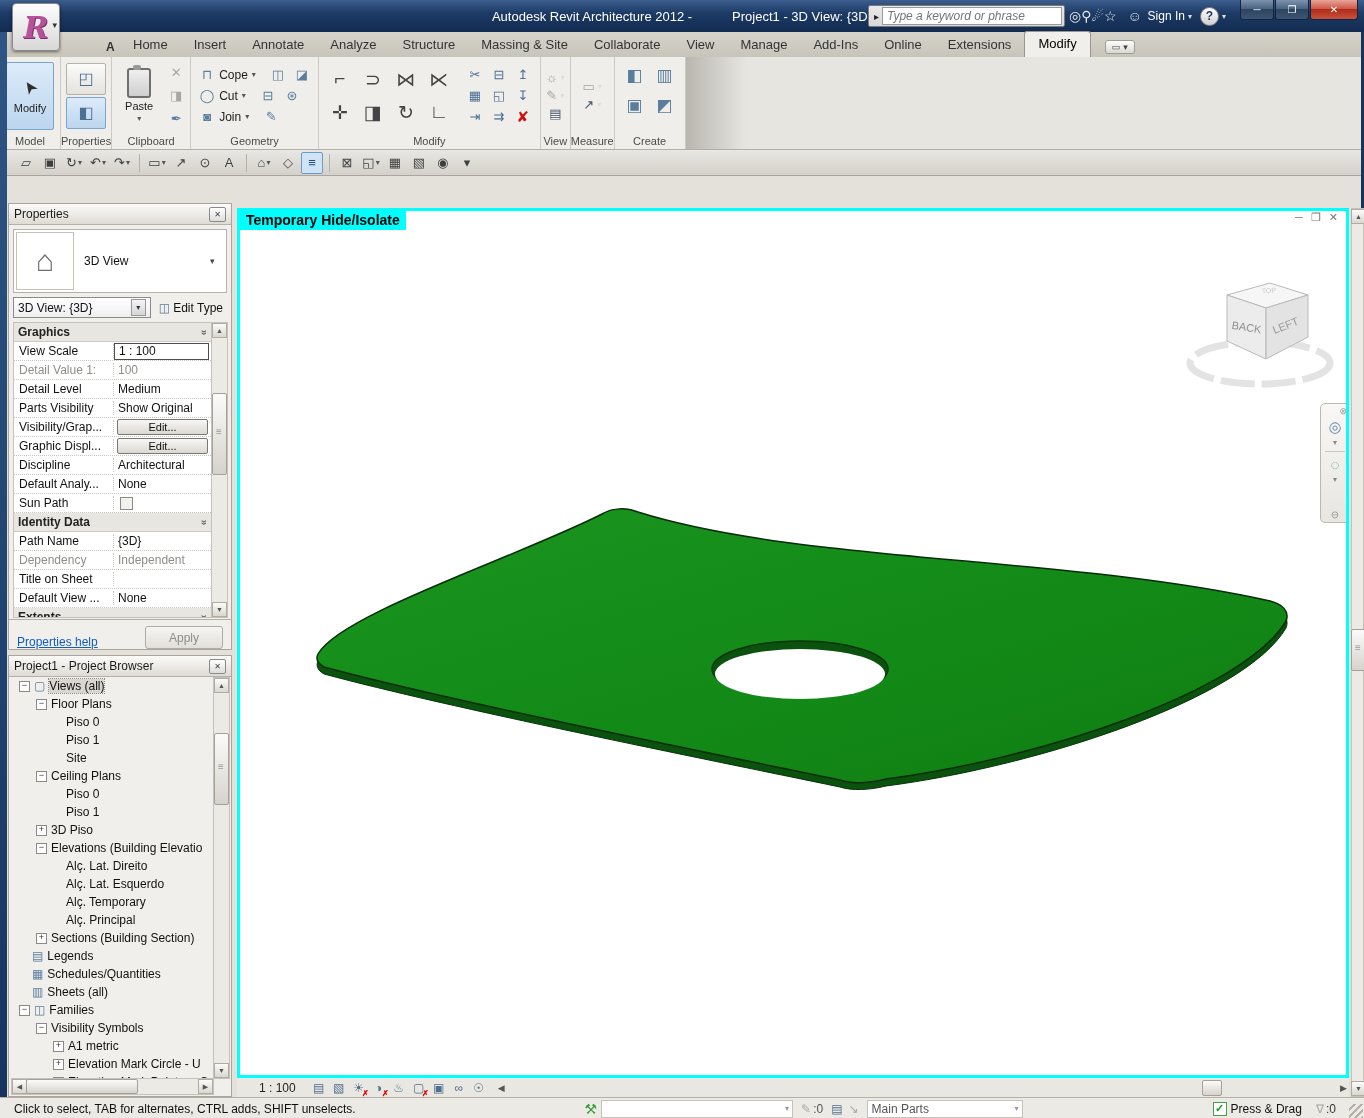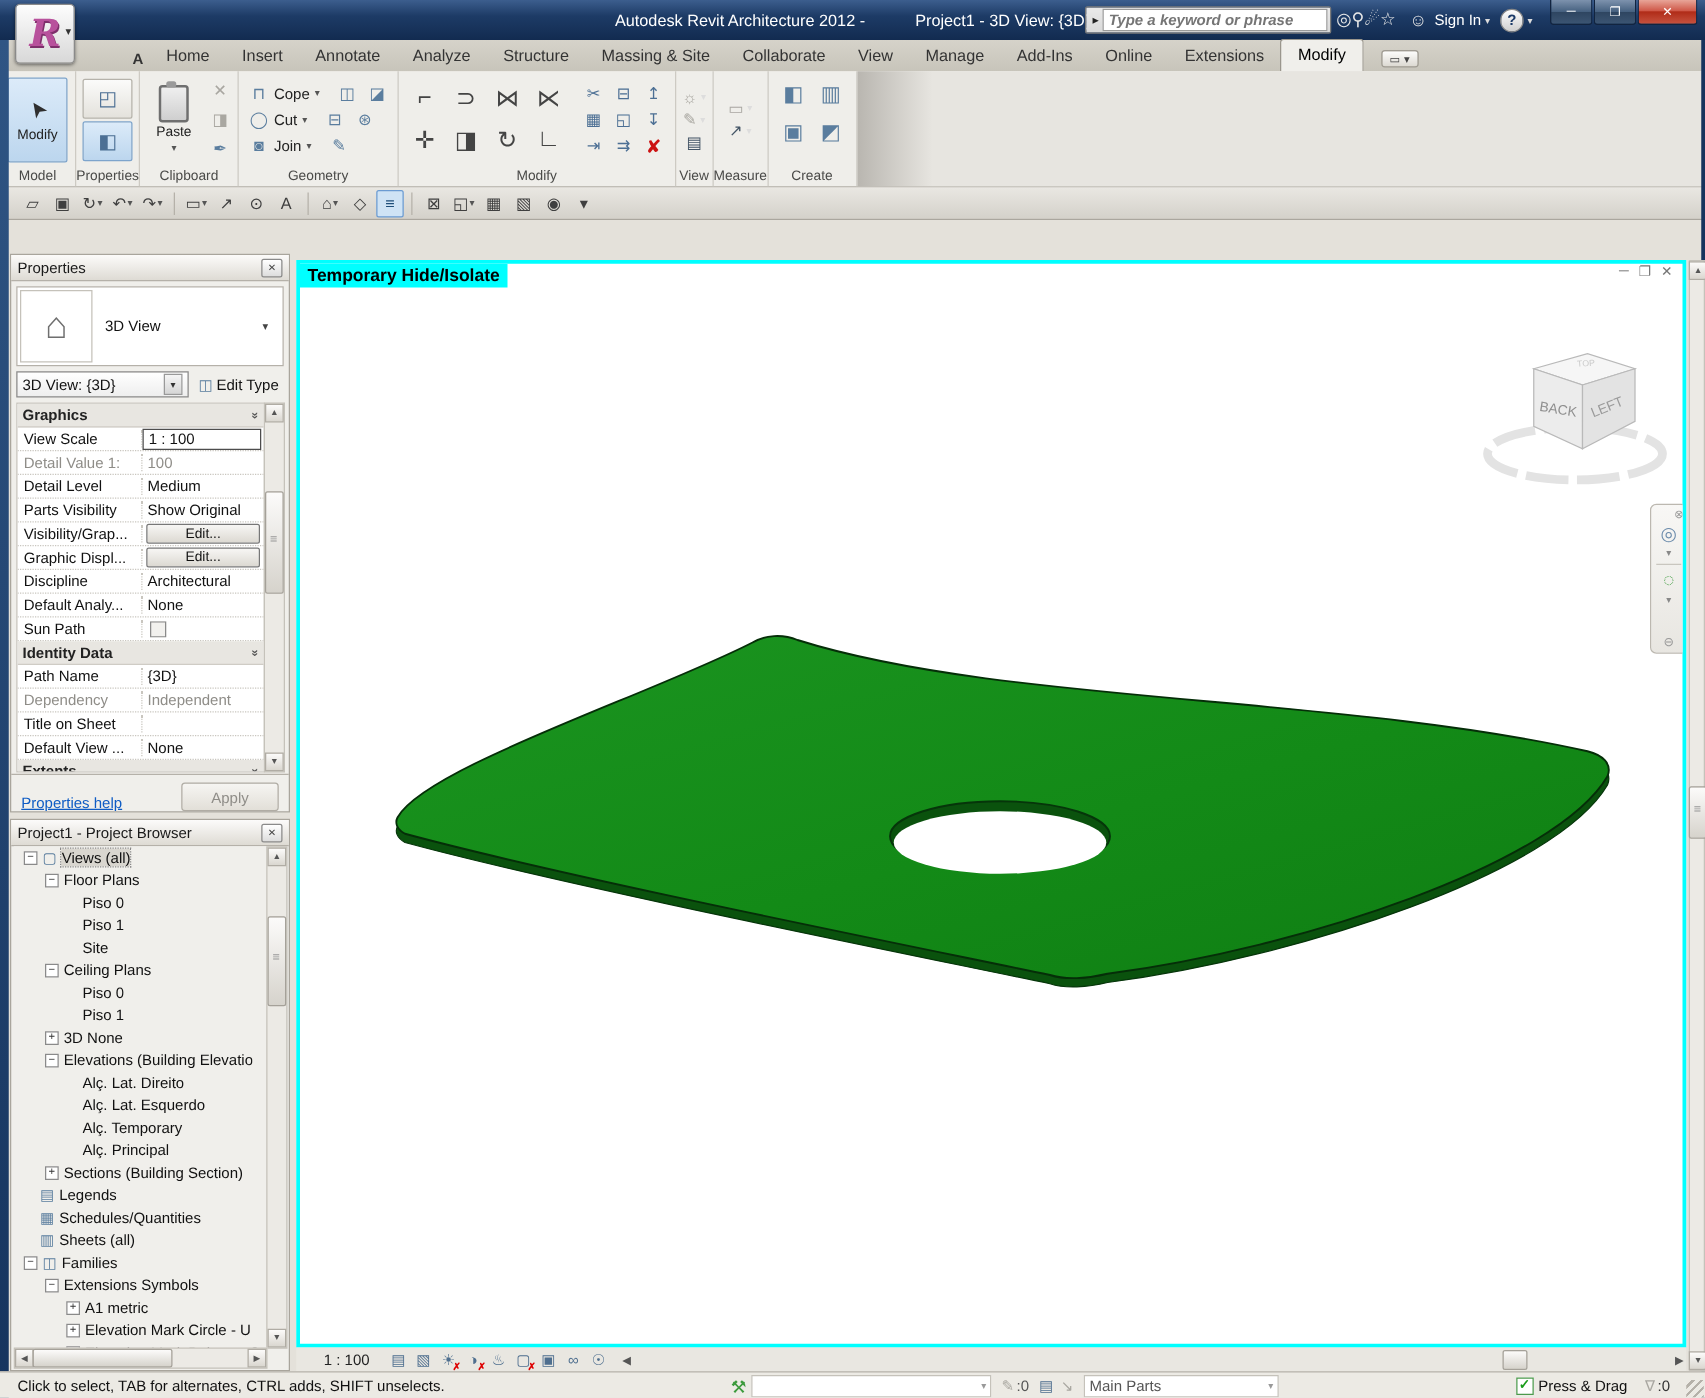--- a/index.html
+++ b/index.html
@@ -15,21 +15,21 @@
   #appbtn .rlogo{font-family:"DejaVu Serif",serif;font-size:30px;font-weight:bold;color:#b8519c;
     text-shadow:1px 1px 0 #7e2f6b;font-style:italic;}
   #appbtn .dd-ar{position:absolute;right:2px;top:16px;font-size:9px;color:#333;}
   #titletext{position:absolute;left:0;right:0;top:0;height:32px;display:flex;gap:40px;justify-content:center;
     align-items:center;color:#fff;font-size:13px;pointer-events:none;}
   #tb-right{position:absolute;right:8px;top:0;height:32px;display:flex;align-items:center;gap:4px;}
   #searchwrap{display:flex;align-items:center;background:linear-gradient(#e9e9e9,#d9d9d9);
     border:1px solid #7b7b7b;border-radius:2px;height:20px;padding:0 2px;}
   #search-toggle{font-size:10px;color:#222;padding:0 3px;}
   #tb-search{width:170px;height:16px;border:1px solid #9a9a9a;font-size:12px;font-style:italic;
-    color:#c2410c;padding:0 4px;background:#fff;font-family:"Liberation Sans",sans-serif;font-weight:bold;}
+    color:#c2410c;padding:0 4px;background:#fff;font-family:"Liberation Sans",sans-serif;}
   .tbicon{color:#e8e8e8;font-size:14px;width:20px;text-align:center;}
   #signin{display:flex;align-items:center;color:#fff;font-size:12px;gap:3px;padding:0 4px;}
   .dd-sm{font-size:8px;color:#ddd;}
   #helpbtn{display:flex;align-items:center;gap:3px;color:#fff;}
   #help-circ{width:17px;height:17px;border-radius:50%;background:linear-gradient(#fefefe,#cfcfcf);
     color:#1b3a68;font-weight:bold;font-size:12px;display:flex;align-items:center;justify-content:center;border:1px solid #888;}
   #winbtns{position:absolute;right:6px;top:0;display:flex;}
   .wbtn{width:32px;height:19px;border:1px solid #12243f;border-top:none;display:flex;align-items:center;
     justify-content:center;color:#fff;font-size:10px;background:linear-gradient(#7d92ad,#45607f 50%,#2e4560 50%,#3c5573);
     border-radius:0 0 3px 3px;margin-left:1px;}
@@ -571,21 +571,21 @@
         <div class="trow" style="padding-left: 42px;">
           <span class="tspace"></span>
           <span class="tlab">Piso 0</span>
         </div>
         <div class="trow" style="padding-left: 42px;">
           <span class="tspace"></span>
           <span class="tlab">Piso 1</span>
         </div>
         <div class="trow" style="padding-left: 25px;">
           <span class="texp">+</span>
-          <span class="tlab">3D None</span>
+          <span class="tlab">3D Piso</span>
         </div>
         <div class="trow" style="padding-left: 25px;">
           <span class="texp">−</span>
           <span class="tlab">Elevations (Building Elevatio</span>
         </div>
         <div class="trow" style="padding-left: 42px;">
           <span class="tspace"></span>
           <span class="tlab">Alç. Lat. Direito</span>
         </div>
         <div class="trow" style="padding-left: 42px;">
@@ -619,21 +619,21 @@
           <span class="ticon">▥</span>
           <span class="tlab">Sheets (all)</span>
         </div>
         <div class="trow" style="padding-left: 8px;">
           <span class="texp">−</span>
           <span class="ticon">◫</span>
           <span class="tlab">Families</span>
         </div>
         <div class="trow" style="padding-left: 25px;">
           <span class="texp">−</span>
-          <span class="tlab">Extensions Symbols</span>
+          <span class="tlab">Visibility Symbols</span>
         </div>
         <div class="trow" style="padding-left: 42px;">
           <span class="texp">+</span>
           <span class="tlab">A1 metric</span>
         </div>
         <div class="trow" style="padding-left: 42px;">
           <span class="texp">+</span>
           <span class="tlab">Elevation Mark Circle - U</span>
         </div>
         <div class="trow" style="padding-left: 42px;">

